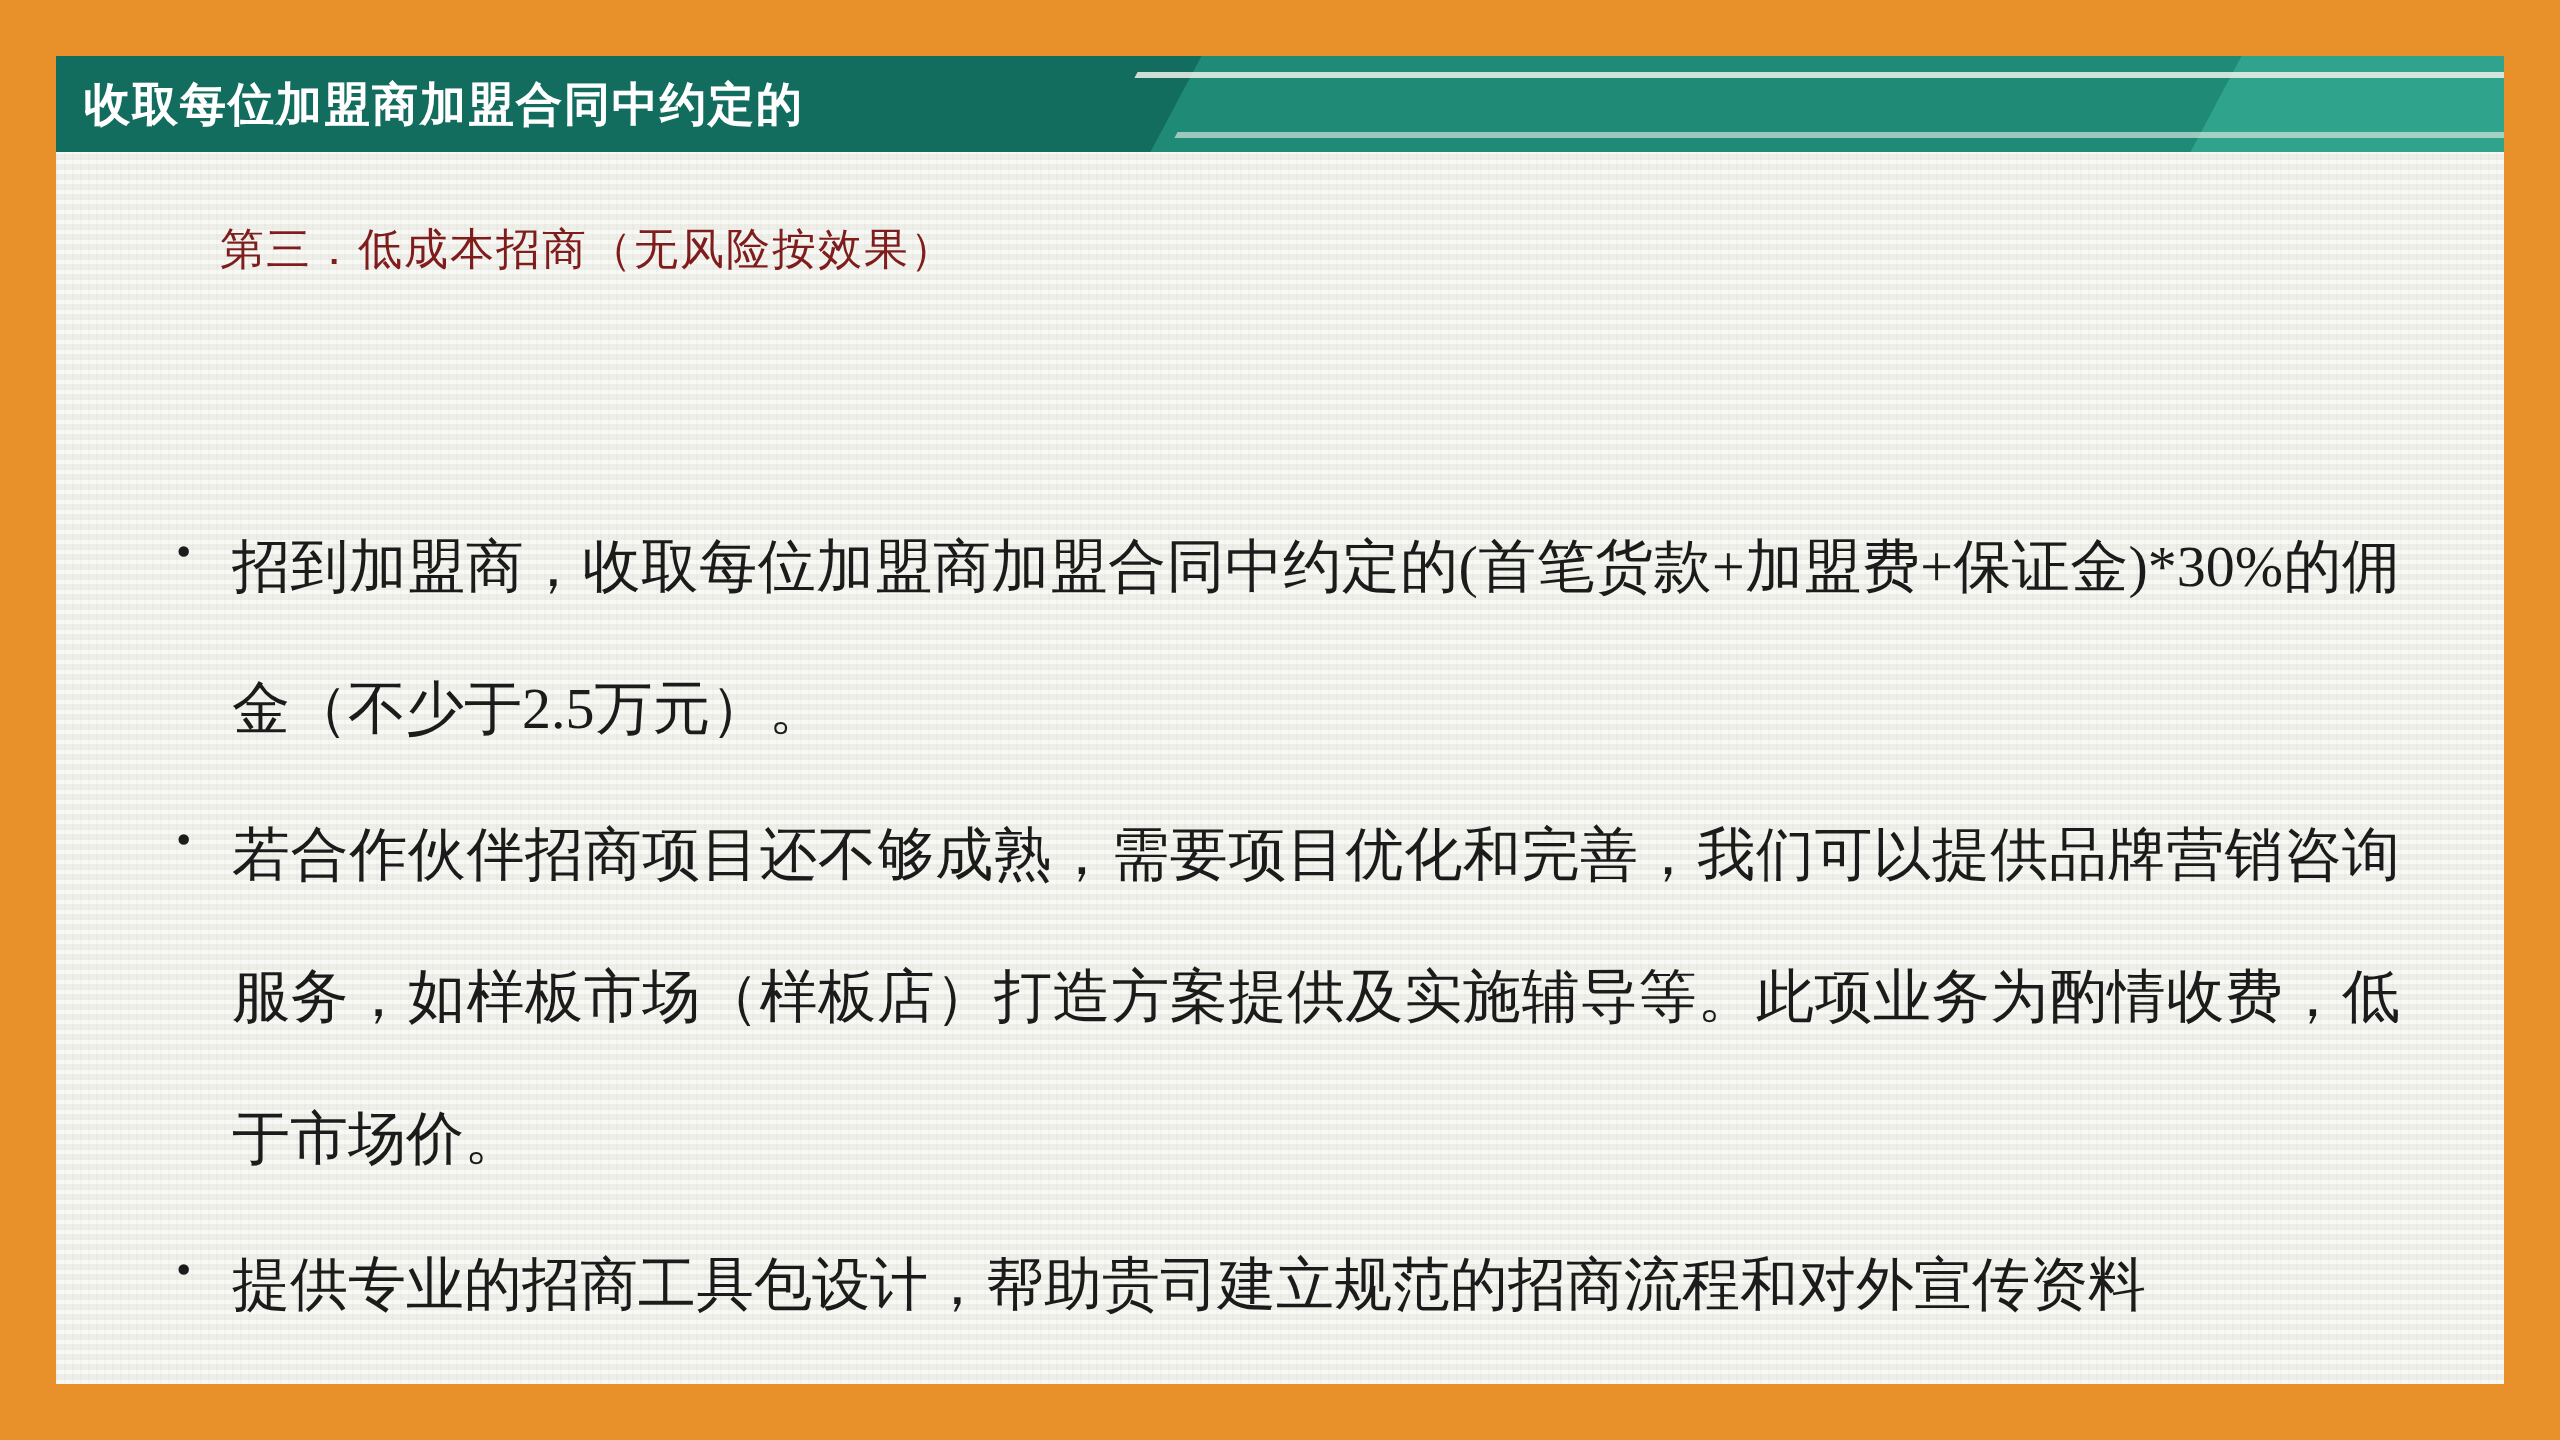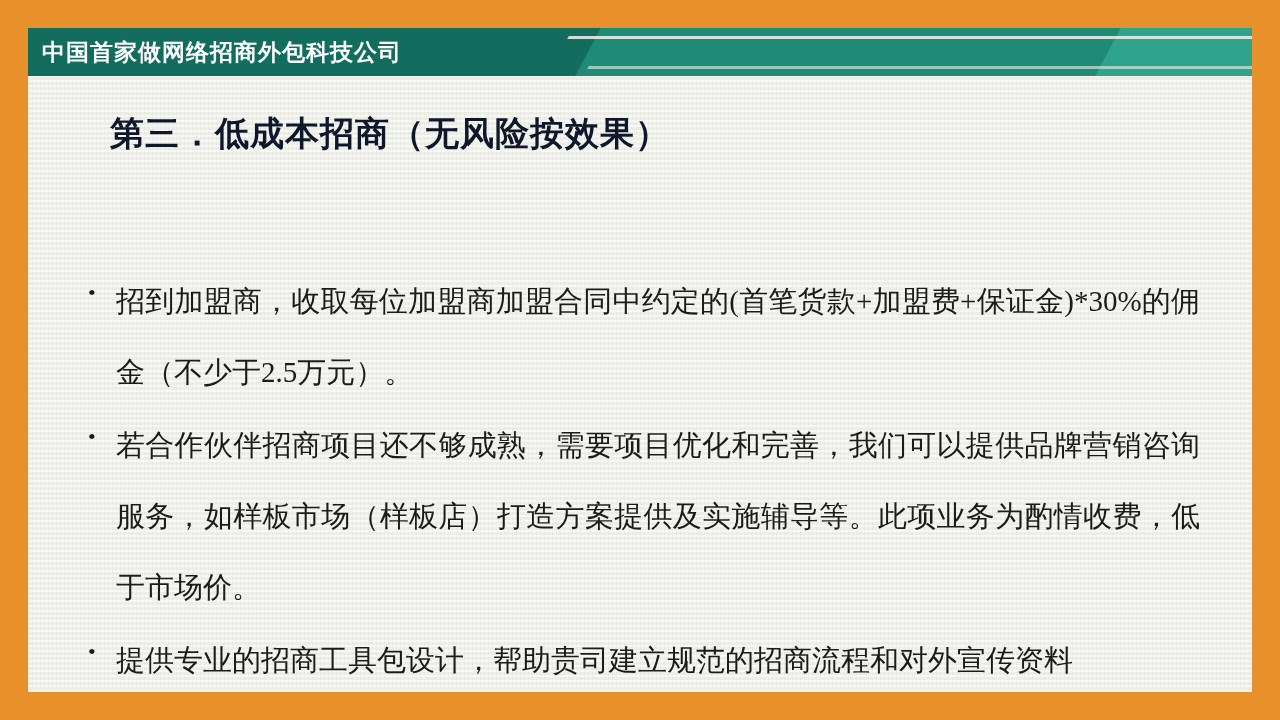--- a/index.html
+++ b/index.html
@@ -192,23 +192,23 @@
   }
 
   
   .content {
     position: absolute;
     left: 80px;
     top: 110px;
     width: 1120px;
   }
   .slide-heading {
-    color: #0f172a;
-    font-size: 34px;
-    font-weight: bold;
+    color: #7f1d1d;
+    font-size: 22px;
+    font-weight: normal;
     letter-spacing: 1px;
     margin: 0 0 0 30px;
     line-height: 1.4;
   }
 
   .bullets {
     margin: 108px 0 0 0;
     padding: 0;
     list-style: none;
   }
@@ -238,21 +238,21 @@
 
   <div class="panel"></div>
 
   <div class="header-band">
     <div class="header-light"></div>
     <div class="header-mid"></div>
     <div class="header-dark-skew"></div>
     <div class="header-dark"></div>
     <div class="header-thinline"></div>
     <div class="header-thinline2"></div>
-    <div class="header-title">中国首家做网络招商外包科技公司</div>
+    <div class="header-title">收取每位加盟商加盟合同中约定的</div>
   </div>
 
   <div class="content">
     <h1 class="slide-heading">第三．低成本招商（无风险按效果）</h1>
 
     <ul class="bullets">
       <li class="bullet">招到加盟商，收取每位加盟商加盟合同中约定的(首笔货款+加盟费+保证金)*30%的佣金（不少于2.5万元）。</li>
       <li class="bullet">若合作伙伴招商项目还不够成熟，需要项目优化和完善，我们可以提供品牌营销咨询服务，如样板市场（样板店）打造方案提供及实施辅导等。此项业务为酌情收费，低于市场价。</li>
       <li class="bullet">提供专业的招商工具包设计，帮助贵司建立规范的招商流程和对外宣传资料</li>
     </ul>

